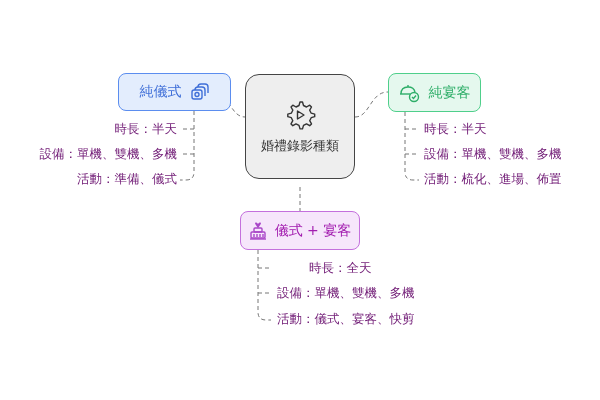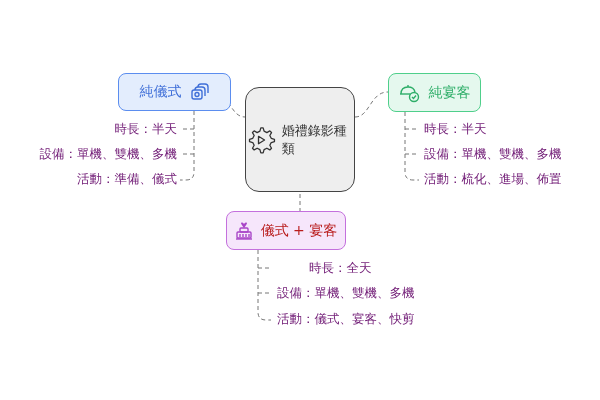--- a/index.html
+++ b/index.html
@@ -1,22 +1,22 @@
 <!DOCTYPE html>
 <html><head>
 <meta charset="utf-8">
 <style>
   html,body{margin:0;padding:0;background:#ffffff;}
   body{width:600px;height:400px;position:relative;overflow:hidden;font-family:"DejaVu Sans","Liberation Sans",sans-serif;}
   svg.lines{position:absolute;left:0;top:0;}
   .node{position:absolute;box-sizing:border-box;border-radius:8px;display:flex;align-items:center;justify-content:center;gap:8px;font-size:14px;}
-  .center{left:245px;top:87px;width:110px;height:105px;background:#eeeeee;border:1.5px solid #444;border-radius:14px;flex-direction:row;gap:6px;color:#333;font-size:13px;}
+  .center{left:245px;top:74px;width:110px;height:105px;background:#eeeeee;border:1.5px solid #444;border-radius:14px;flex-direction:column;gap:6px;color:#333;font-size:13px;}
   .blue{left:118px;top:73px;width:113px;height:38px;background:#e3edfd;border:1.5px solid #5b8def;color:#3f6fd8;}
   .green{left:388px;top:73px;width:93px;height:39px;background:#e5f8ee;border:1.5px solid #4fcf8b;color:#2fae69;}
-  .purple{left:226px;top:211px;width:120px;height:39px;background:#f6e6fb;border:1.5px solid #c470dd;color:#b91c1c;}
+  .purple{left:240px;top:211px;width:120px;height:39px;background:#f6e6fb;border:1.5px solid #c470dd;color:#a21caf;}
   .leaf{position:absolute;font-size:12.5px;color:#701a75;white-space:nowrap;line-height:16px;}
   .leaf.r{text-align:right;}
 </style>
 </head>
 <body>
 
 <svg class="lines" width="600" height="400">
   <g fill="none" stroke="#777" stroke-width="1" stroke-dasharray="4,3">
 
     <path d="M211 92 C230 92,230 117,245 117"></path>

